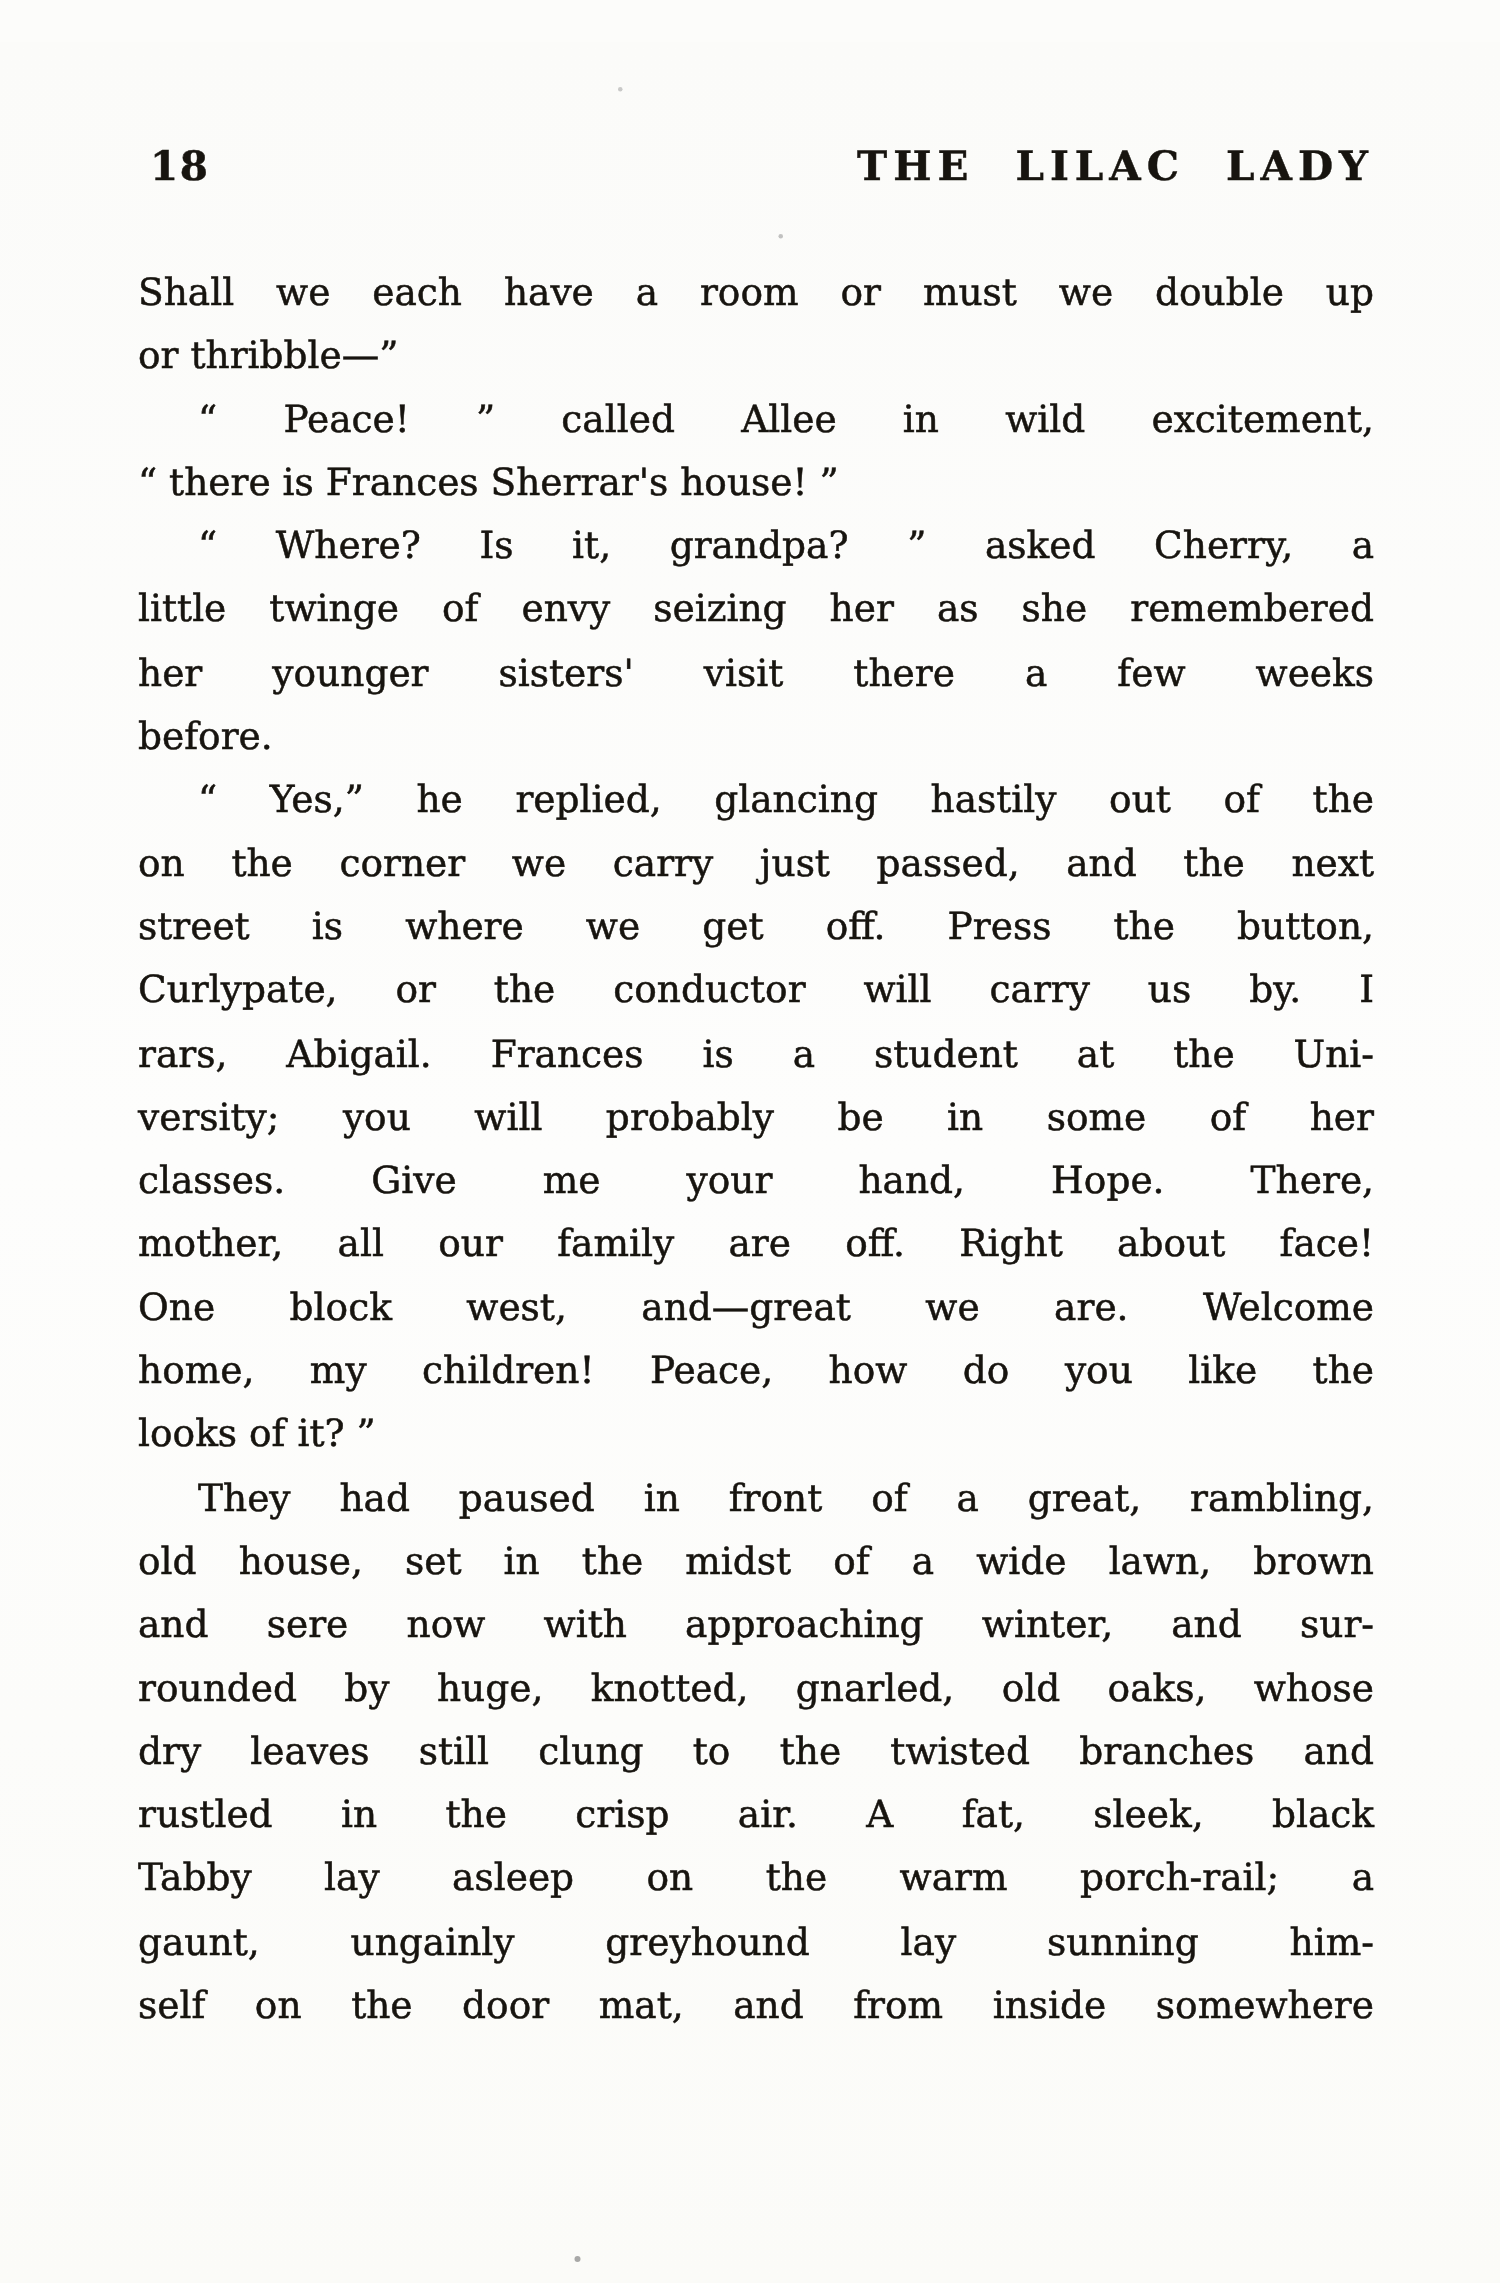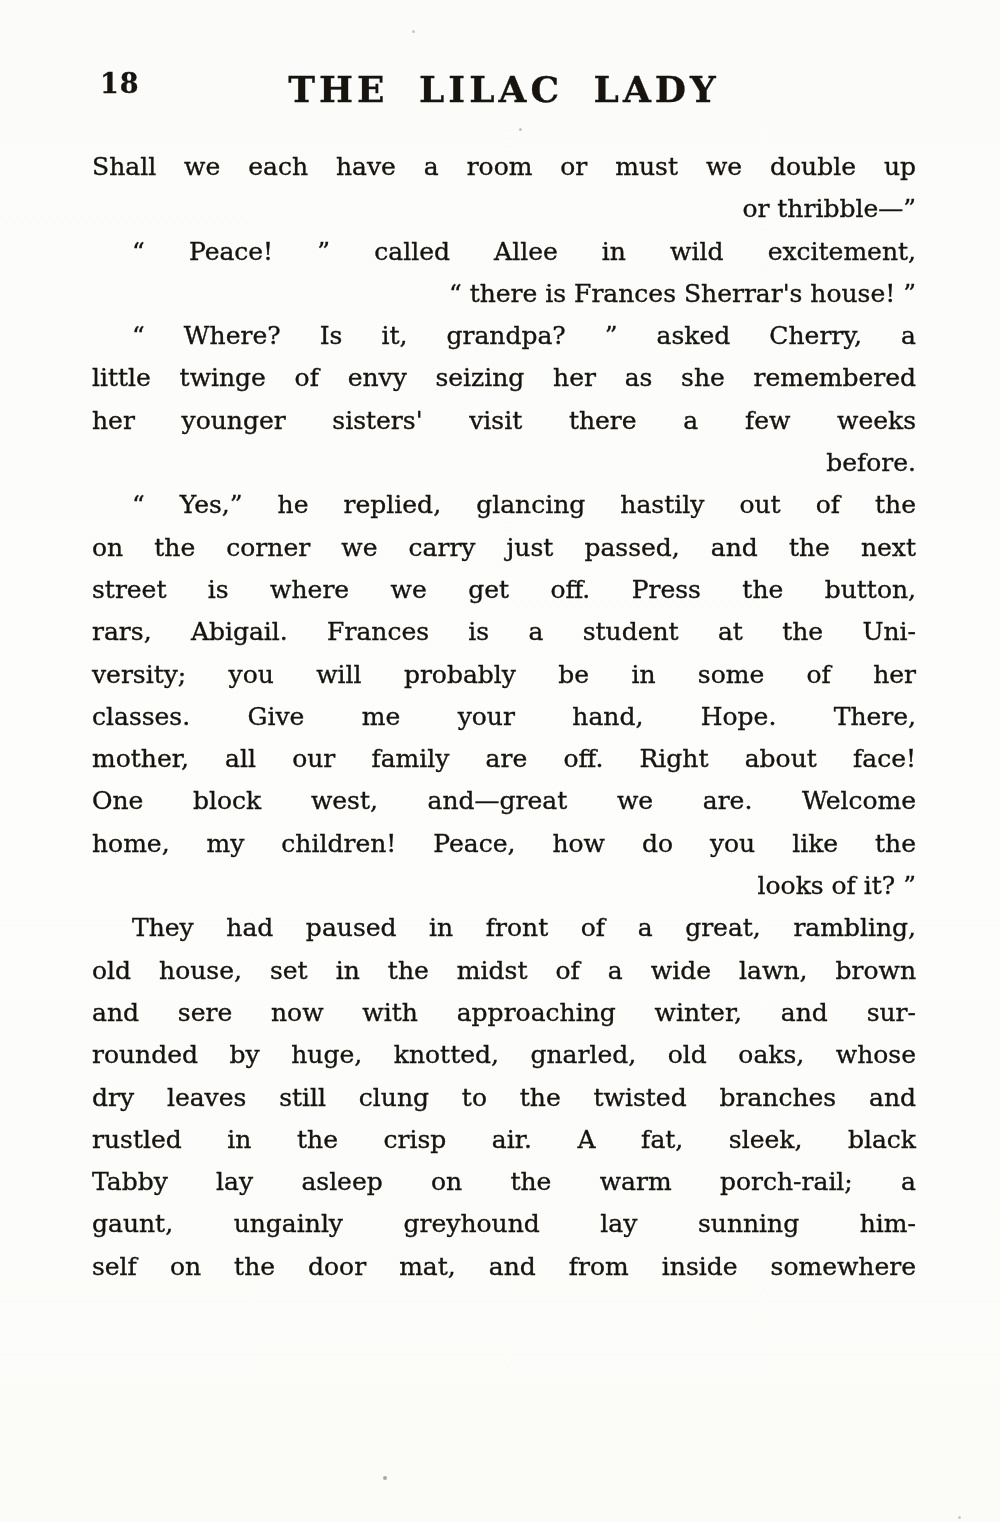--- a/index.html
+++ b/index.html
@@ -12,20 +12,21 @@
     background: #fcfcfa;
     overflow: hidden;
     position: relative;
     font-family: "DejaVu Serif", "Liberation Serif", serif;
     color: #17140f;
   }
   .page {
     position: absolute;
     inset: 0;
     background: linear-gradient(180deg, #fbfbf9 0%, #fdfdfc 50%, #fbfbf8 100%);
+    margin-top: 28px;
   }
   .header {
     position: absolute;
     top: 68px;
     left: 92px;
     width: 824px;
     height: 36px;
   }
   .pagenum {
     position: absolute;
@@ -34,40 +35,40 @@
     font-size: 27px;
     font-weight: bold;
     letter-spacing: 1px;
     -webkit-text-stroke: 0.3px currentColor;
   }
   .title {
     position: absolute;
     left: 0;
     right: 0;
     top: 0;
-    text-align: center;
-    font-size: 36px;
+    text-align: right;
+    font-size: 27px;
     font-weight: bold;
     letter-spacing: 4px;
     word-spacing: 14px;
     -webkit-text-stroke: 0.3px currentColor;
   }
   .text-block {
     position: absolute;
     top: 146px;
     left: 92px;
     width: 824px;
     font-size: 25px;
     line-height: 42.3px;
     -webkit-text-stroke: 0.35px currentColor;
   }
   .paragraph { margin: 0; }
   .line {
     white-space: normal;
-    text-align: right;
+    text-align: left;
   }
   .line.j {
     text-align: justify;
     text-align-last: justify;
   }
   .line.indent {
     padding-left: 40px;
   }
   .speck {
     position: absolute;
@@ -97,20 +98,21 @@
       <div class="paragraph">
         <div class="line j indent">“ Where?  Is it, grandpa? ” asked Cherry, a</div>
         <div class="line j">little twinge of envy seizing her as she remembered</div>
         <div class="line j">her younger sisters' visit there a few weeks</div>
         <div class="line">before.</div>
       </div>
       <div class="paragraph">
         <div class="line j indent">“ Yes,” he replied, glancing hastily out of the</div>
         <div class="line j">on the corner we carry just passed, and the next</div>
         <div class="line j">street is where we get off.  Press the button,</div>
+        <div class="line j">Curlypate, or the conductor will carry us by.  I</div>
         <div class="line j">rars, Abigail.  Frances is a student at the Uni-</div>
         <div class="line j">versity; you will probably be in some of her</div>
         <div class="line j">classes.  Give me your hand, Hope.  There,</div>
         <div class="line j">mother, all our family are off.  Right about face!</div>
         <div class="line j">One block west, and—great we are.  Welcome</div>
         <div class="line j">home, my children!  Peace, how do you like the</div>
         <div class="line">looks of it? ”</div>
       </div>
       <div class="paragraph">
         <div class="line j indent">They had paused in front of a great, rambling,</div>

